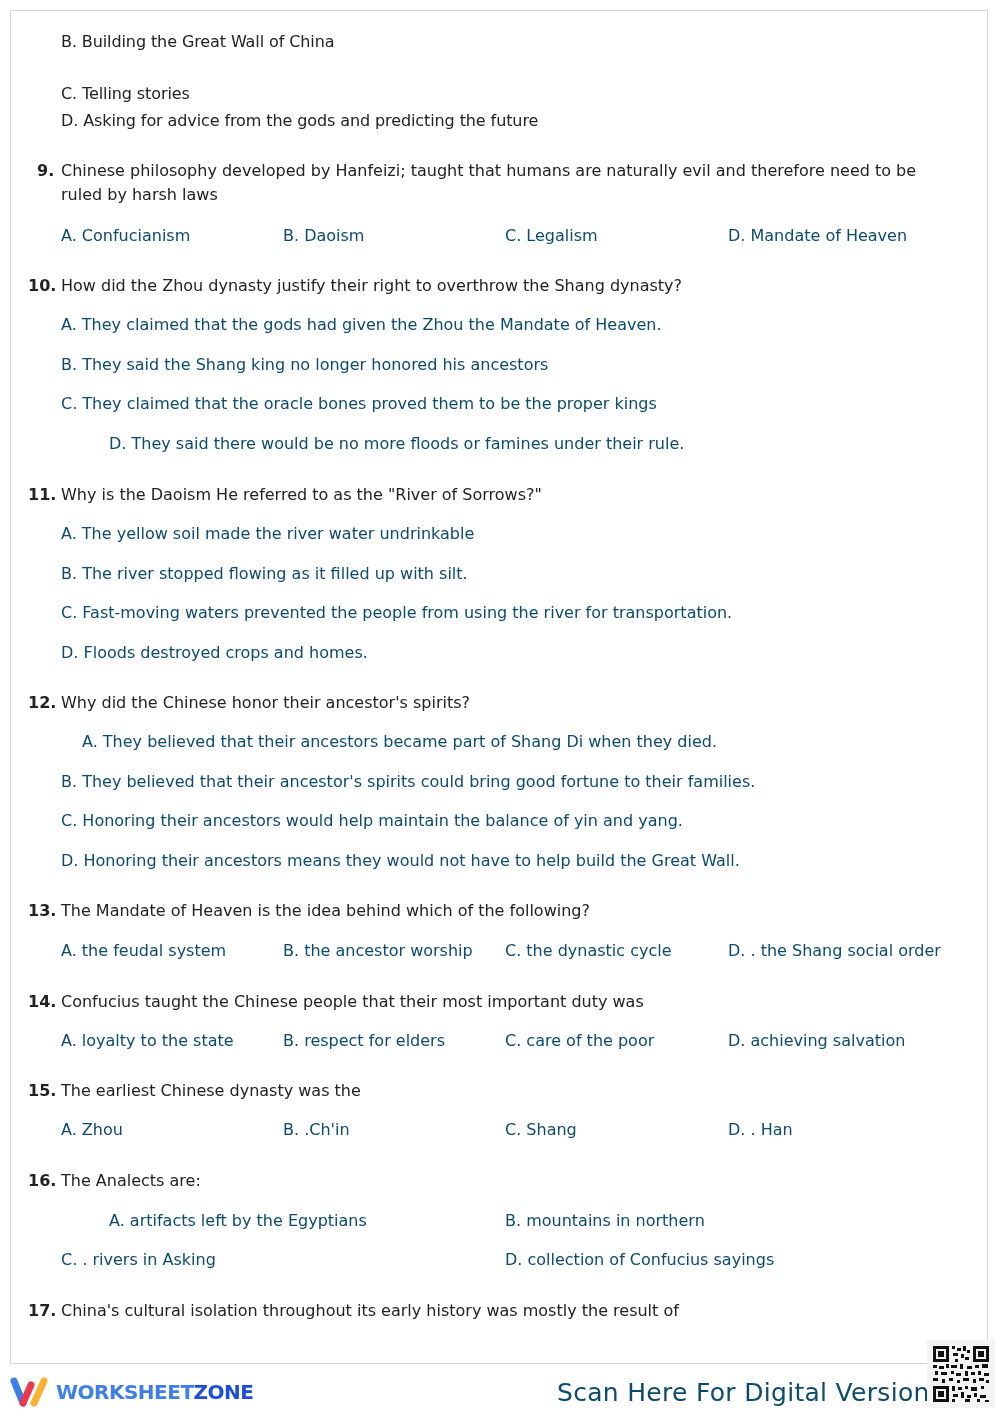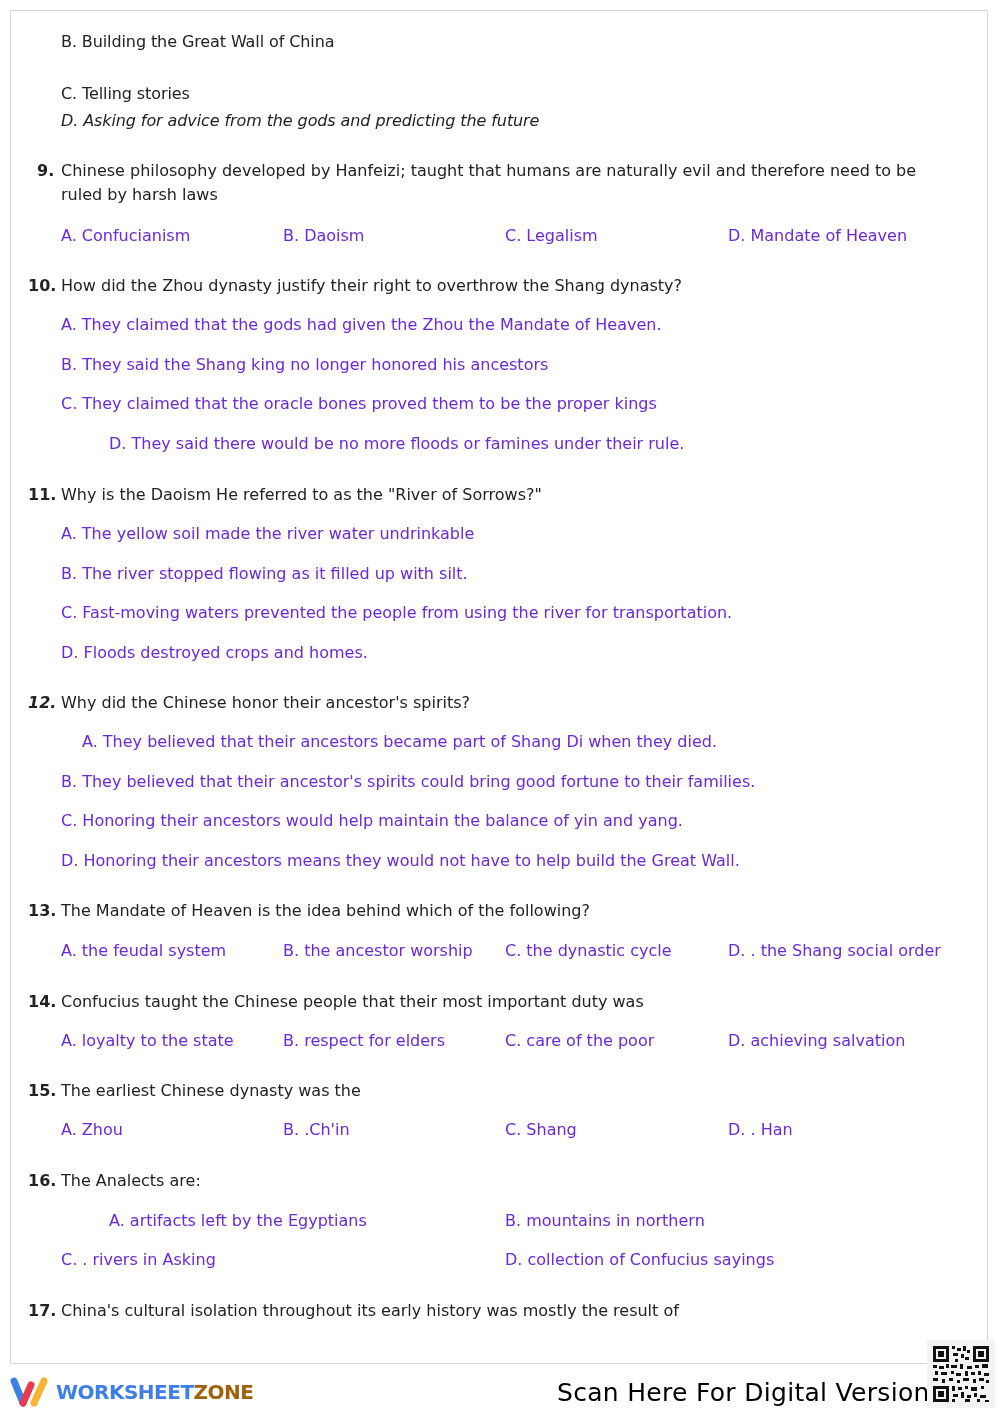--- a/index.html
+++ b/index.html
@@ -4,38 +4,38 @@
 <style>
   html, body { margin: 0; padding: 0; background: #ffffff; }
   body { width: 1000px; height: 1414px; position: relative; overflow: hidden;
          font-family: "DejaVu Sans", sans-serif; color: #222; }
   .sheet { position: absolute; left: 10px; top: 10px; width: 978px; height: 1354px;
            border: 1px solid #d6d6d6; box-sizing: border-box; }
   .line { position: absolute; font-size: 16px; line-height: 24px; white-space: nowrap; color: #222;
           letter-spacing: -0.1px; }
   .qnum { position: absolute; font-size: 16px; font-weight: bold; line-height: 24px; color: #222; }
   .qtext { position: absolute; left: 61px; font-size: 16px; line-height: 24px; color: #222; width: 890px; }
-  .opt { position: absolute; font-size: 16px; line-height: 24px; white-space: nowrap; color: #6d28d9; }
+  .opt { position: absolute; font-size: 16px; line-height: 24px; white-space: nowrap; color: #0c4a6e; }
   .footer-logo { position: absolute; left: 10px; top: 1374px; height: 36px; display: flex; align-items: center; }
   .logo-mark { width: 40px; height: 32px; position: relative; }
   .logo-text { font-family: "DejaVu Sans", sans-serif; font-weight: bold; font-size: 20px; letter-spacing: -0.5px; margin-left: 6px; }
   .logo-text .w { color: #3d7fe6; }
-  .logo-text .z { color: #a16207; }
-  .scan-text { position: absolute; left: 557px; top: 1378px; font-size: 25px; color: #000000;
+  .logo-text .z { color: #1d4ed8; }
+  .scan-text { position: absolute; left: 557px; top: 1378px; font-size: 25px; color: #0c4a6e;
                font-family: "DejaVu Sans", sans-serif; letter-spacing: 0.3px; }
   .qr { position: absolute; left: 927px; top: 1340px; width: 68px; height: 68px; background: #f3f3f3; }
 </style>
 </head>
 <body>
 
 <div class="sheet"></div>
 
 <div class="line" style="left:61px; top:30px;">B. Building the Great Wall of China</div>
 <div class="line" style="left:61px; top:70px;margin-top:12px;">C. Telling stories</div>
-<div class="line" style="left:61px; top:109px;font-style:italic;">D. Asking for advice from the gods and predicting the future</div>
+<div class="line" style="left:61px; top:109px;">D. Asking for advice from the gods and predicting the future</div>
 
 <div>
   <div class="qnum" style="left:37px; top:159px;">9.</div>
   <div class="qtext" style="top:159px;">Chinese philosophy developed by Hanfeizi; taught that humans are naturally evil and therefore need to be ruled by harsh laws</div>
   <div class="opt" style="left:61px; top:224px;">A. Confucianism</div>
   <div class="opt" style="left:283px; top:224px;">B. Daoism</div>
   <div class="opt" style="left:505px; top:224px;">C. Legalism</div>
   <div class="opt" style="left:728px; top:224px;">D. Mandate of Heaven</div>
 </div>
 
@@ -51,21 +51,21 @@
 <div>
   <div class="qnum" style="left:28px; top:483px;">11.</div>
   <div class="qtext" style="top:483px;">Why is the Daoism He referred to as the "River of Sorrows?"</div>
   <div class="opt" style="left:61px; top:522px;">A. The yellow soil made the river water undrinkable</div>
   <div class="opt" style="left:61px; top:562px;text-align:center;">B. The river stopped flowing as it filled up with silt.</div>
   <div class="opt" style="left:61px; top:601px;">C. Fast-moving waters prevented the people from using the river for transportation.</div>
   <div class="opt" style="left:61px; top:641px;">D. Floods destroyed crops and homes.</div>
 </div>
 
 <div>
-  <div class="qnum" style="left:28px; top:691px;font-style:italic;">12.</div>
+  <div class="qnum" style="left:28px; top:691px;">12.</div>
   <div class="qtext" style="top:691px;">Why did the Chinese honor their ancestor's spirits?</div>
   <div class="opt" style="left:61px; top:730px;margin-left:21px;">A. They believed that their ancestors became part of Shang Di when they died.</div>
   <div class="opt" style="left:61px; top:770px;">B. They believed that their ancestor's spirits could bring good fortune to their families.</div>
   <div class="opt" style="left:61px; top:809px;">C. Honoring their ancestors would help maintain the balance of yin and yang.</div>
   <div class="opt" style="left:61px; top:849px;">D. Honoring their ancestors means they would not have to help build the Great Wall.</div>
 </div>
 
 <div>
   <div class="qnum" style="left:28px; top:899px;">13.</div>
   <div class="qtext" style="top:899px;">The Mandate of Heaven is the idea behind which of the following?</div>

